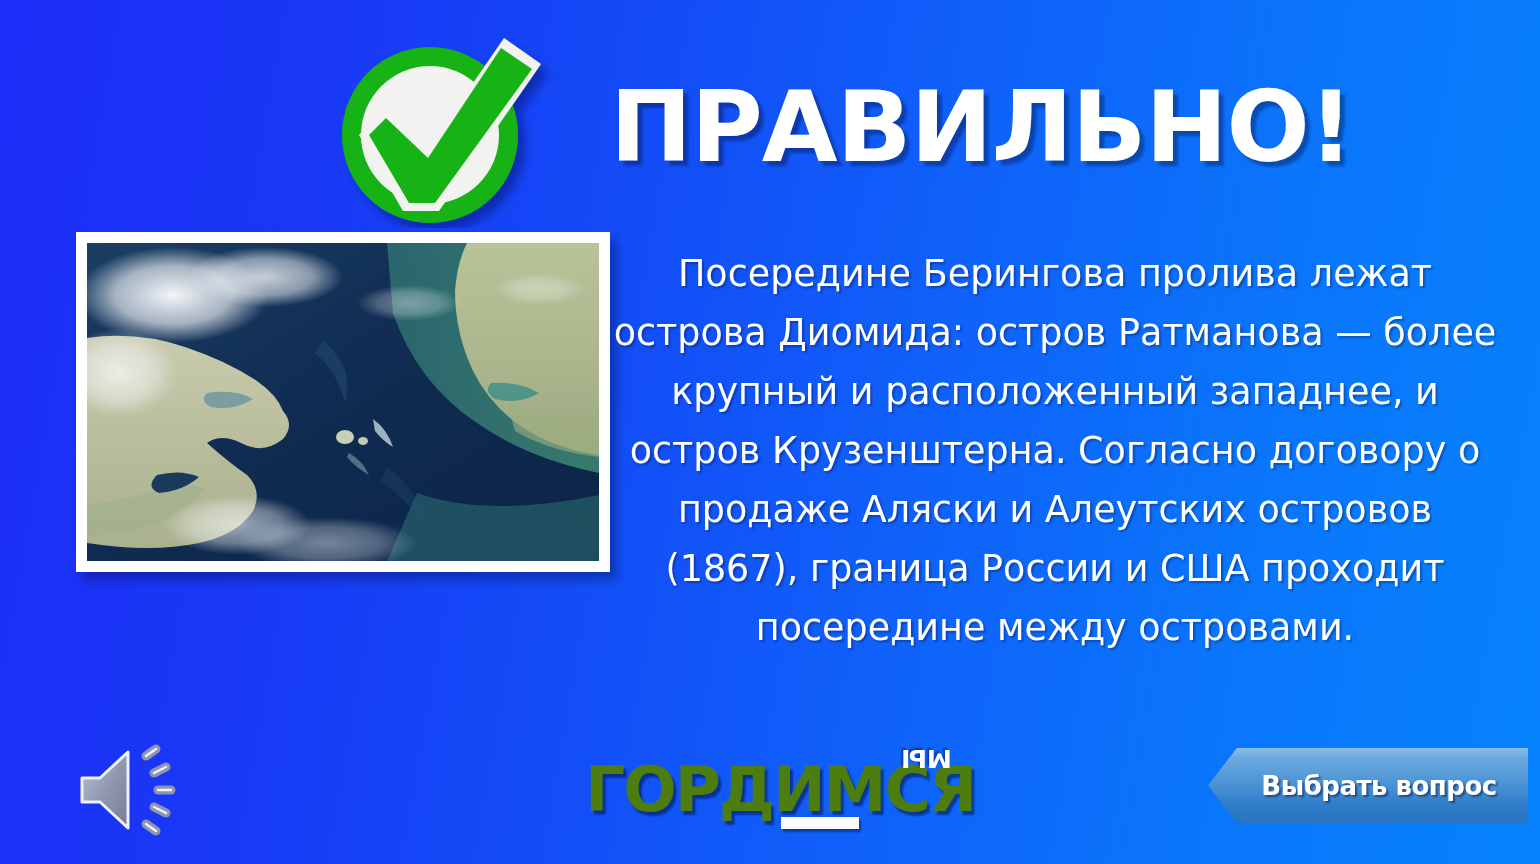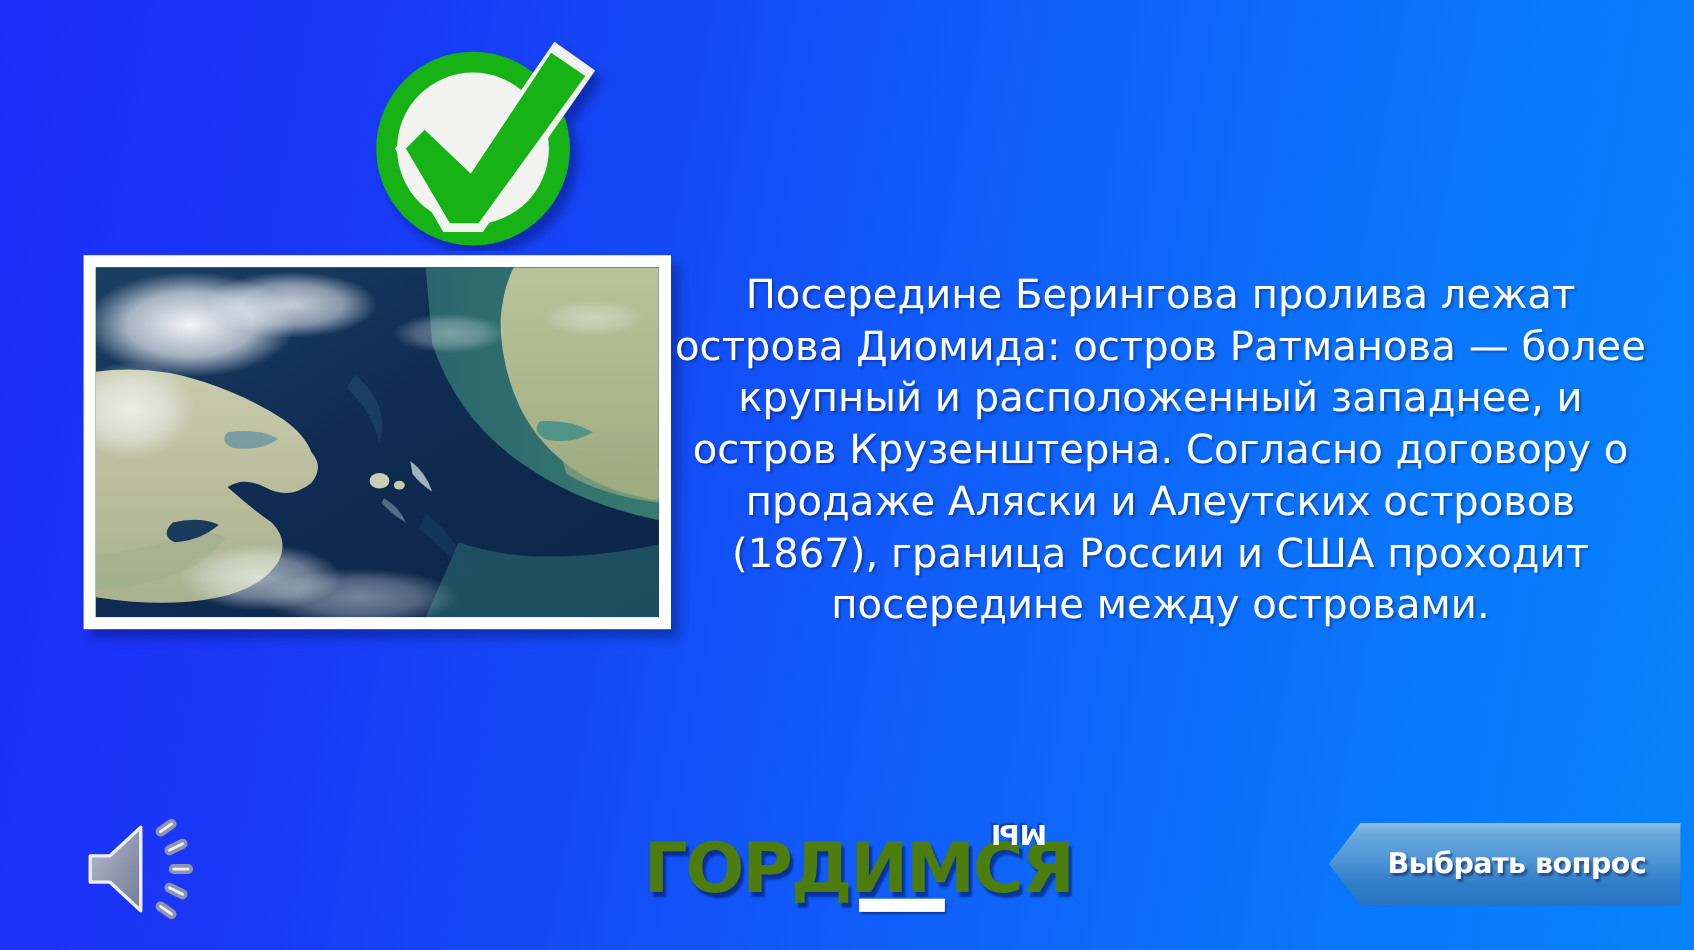--- a/index.html
+++ b/index.html
@@ -74,21 +74,21 @@
   }
   .photo svg { display: block; width: 100%; height: 100%; }
 
   
   .body-text {
     position: absolute;
     left: 610px;
     top: 244px;
     width: 890px;
     font-size: 36.5px;
-    line-height: 47px;
+    line-height: 59px;
     color: #ffffff;
     text-align: center;
     text-shadow: 2px 2px 2px rgba(0,0,40,0.30);
     font-family: "DejaVu Sans", sans-serif;
   }
 
   
   .speaker {
     position: absolute;
     left: 72px;
@@ -186,20 +186,21 @@
       </defs>
       <g filter="url(#badgeShadow)">
         <circle cx="103" cy="107" r="88" fill="#16b215"></circle>
         <circle cx="103" cy="107" r="69" fill="#f2f2f0"></circle>
         <path d="M177 10 L214 36 L112 183 L76 183 L32 107 L55 80 L100 122 Z" fill="#f2f2f0"></path>
         <path d="M174 20 L205 41 L108 175 L82 175 L42 107 L59 90 L101 130 Z" fill="#16b215"></path>
       </g>
     </svg>
   </div>
 
+  <div class="title">ПРАВИЛЬНО!</div>
 
   <div class="photo-frame">
     <div class="photo">
       <svg viewBox="0 0 512 318" preserveAspectRatio="none" xmlns="http://www.w3.org/2000/svg">
         <defs>
           <linearGradient id="seaDeep" x1="0" y1="0" x2="1" y2="1">
             <stop offset="0%" stop-color="#1b3f63"></stop>
             <stop offset="45%" stop-color="#102c52"></stop>
             <stop offset="100%" stop-color="#0c2547"></stop>
           </linearGradient>

